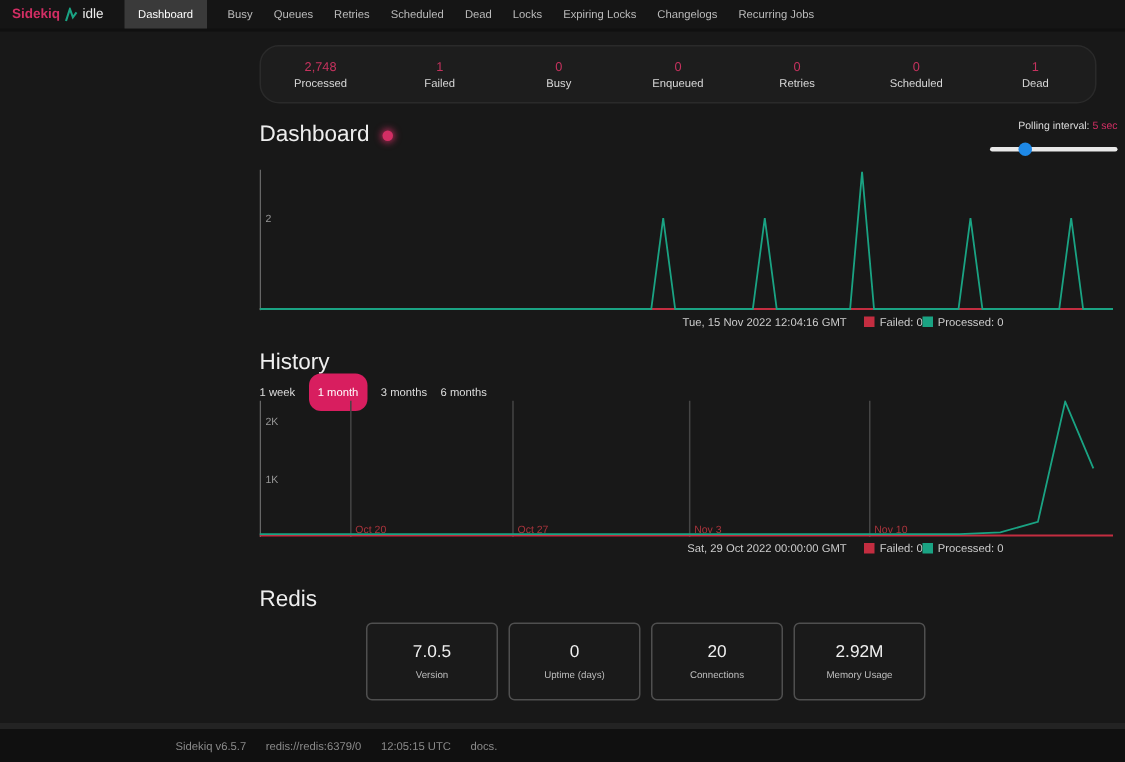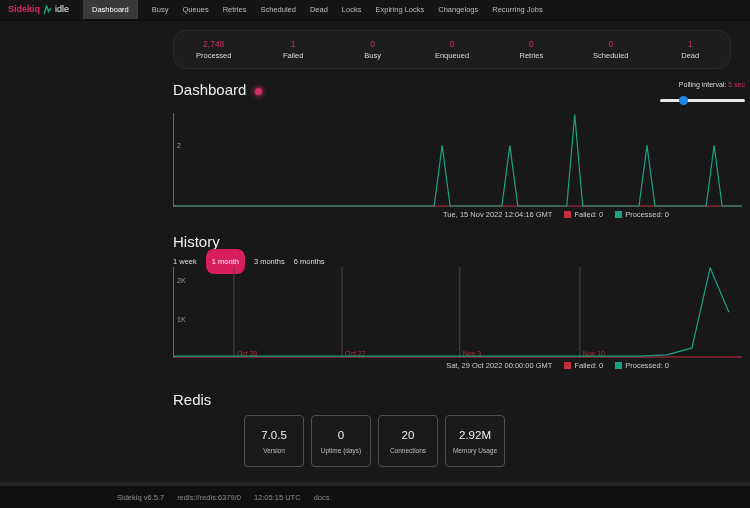--- a/index.html
+++ b/index.html
@@ -48,32 +48,32 @@
     background:#1e88e5; border:none; cursor:pointer;
   }
   .polling input[type=range]::-moz-range-thumb{
     width:9px; height:9px; border-radius:50%; background:#1e88e5; border:none; cursor:pointer;
   }
   
   svg.chart{ display:block; margin-top:7px; overflow:hidden; }
   svg text{ font-family:"Liberation Sans", sans-serif; }
   .legend{ margin-top:1px; height:12px; display:flex; justify-content:flex-end;
     padding-right:76px; gap:12px; align-items:center; font-size:7.5px; color:#ccc;}
-  .legend-entries{ display:flex; gap:12px; }
+  .legend-entries{ display:flex; }
   .legend-entry{ display:flex; align-items:center; }
   .swatch{ display:inline-block; width:7px; height:7px; margin-right:3px; }
   
   .history-title{ margin-top:13px; }
   .filters{ margin-top:5px; height:12px; display:flex; align-items:center; gap:9px; font-size:7.5px; color:#ddd;}
   .filter{ cursor:pointer; text-decoration:none; color:#ddd;}
   .filter.active{ background:#d81e5f; color:#fff; border-radius:8px; padding:8px 6px;}
   
   .redis-title{ margin-top:20px; }
   .redis-cards{ margin-top:7px; margin-left:71px; display:flex; gap:7px; }
-  .redis-card{ width:60px; height:52px; border:1px solid #4f4f4f; border-radius:4px;
+  .redis-card{ width:88px; height:52px; border:1px solid #4f4f4f; border-radius:4px;
     display:flex; flex-direction:column; align-items:center; justify-content:center; gap:6px; background:#1a1a1a;}
   .card-value{ font-size:11.5px; color:#f0f0f0; }
   .card-label{ font-size:6.5px; color:#bdbdbd; text-align:center; padding:0 2px;}
   
   .pre-footer{ position:absolute; left:0; right:0; bottom:22px; height:4px; background:#232323; }
   .footer{ position:absolute; left:0; right:0; bottom:0; height:22px; background:#101010;
     display:flex; align-items:center; gap:13px; padding-left:117px; font-size:7.5px; color:#8a8a8a;}
   .footer a{ color:#8a8a8a; text-decoration:none; cursor:pointer;}
 </style>
 </head>

